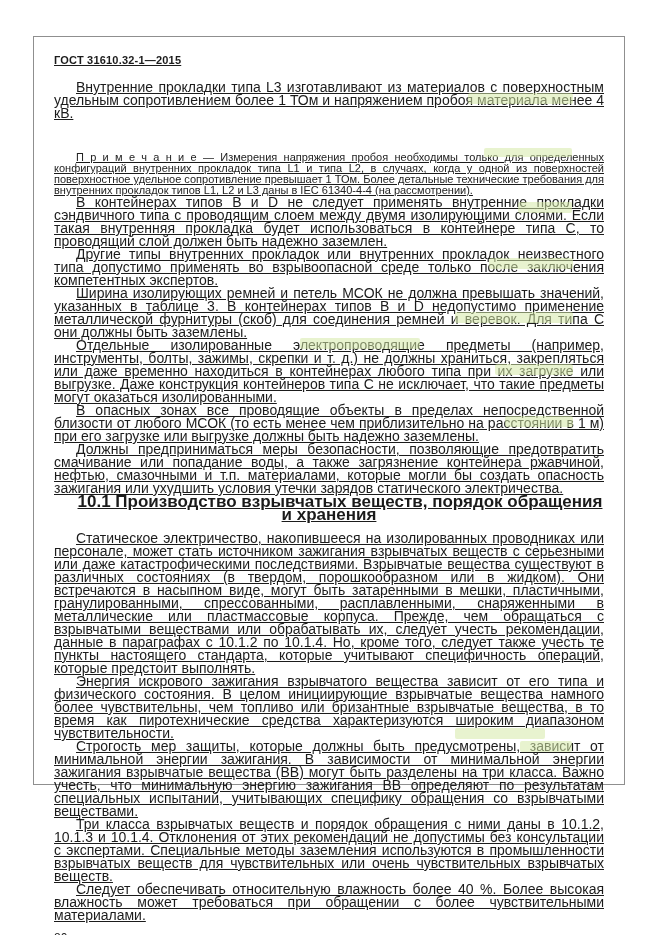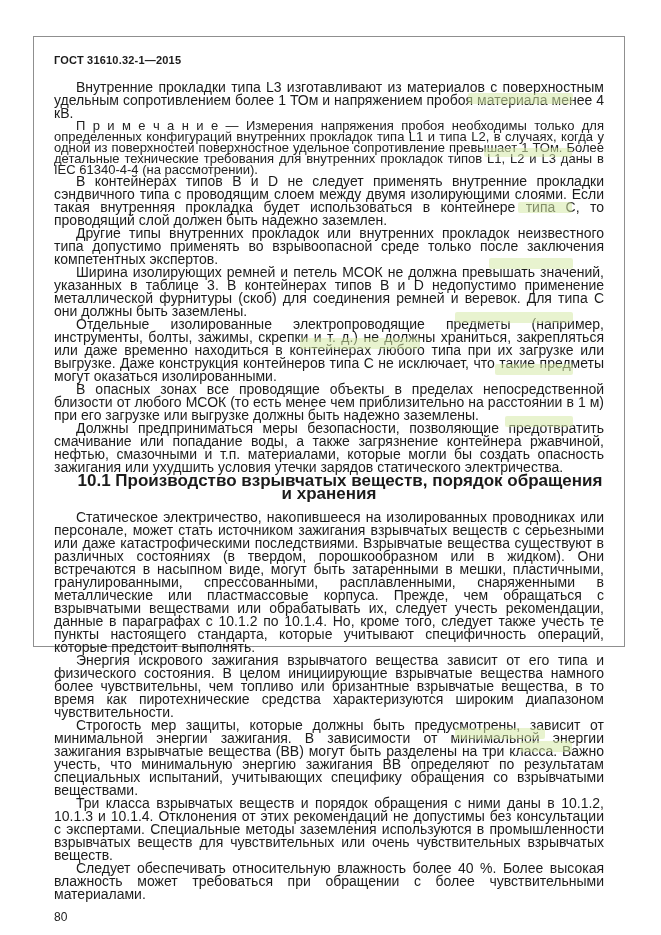--- a/index.html
+++ b/index.html
@@ -13,47 +13,49 @@
     position: relative;
     font-family: "Liberation Sans", sans-serif;
     color: #1b1b1b;
     overflow: hidden;
   }
   .page {
     position: absolute;
     left: 33px;
     top: 36px;
     width: 592px;
-    height: 611px;
+    height: 749px;
     border: 1px solid #8f8f8f;
     background: #ffffff;
     box-sizing: border-box;
+    text-decoration: underline;
   }
   .content {
     padding: 17px 20px 0 20px;
   }
   .doc-header {
     font-weight: bold;
     font-size: 11px;
     letter-spacing: 0.2px;
     margin: 0 0 15px 0;
   }
   p.body, p.note, p.bold-head, h2.sub, h3.subsub {
     margin: 0;
     text-align: justify;
     text-indent: 22px;
   }
   p.body {
     font-size: 14px;
     line-height: 13px;
   }
   p.note {
-    font-size: 13px;
+    font-size: 11px;
     line-height: 11px;
     color: #222222;
+    margin-top: 32px;
   }
   p.bold-head {
     font-size: 10.8px;
     line-height: 13px;
     font-weight: bold;
   }
   h1.section {
     font-size: 13.6px;
     line-height: 17px;
     font-weight: bold;

